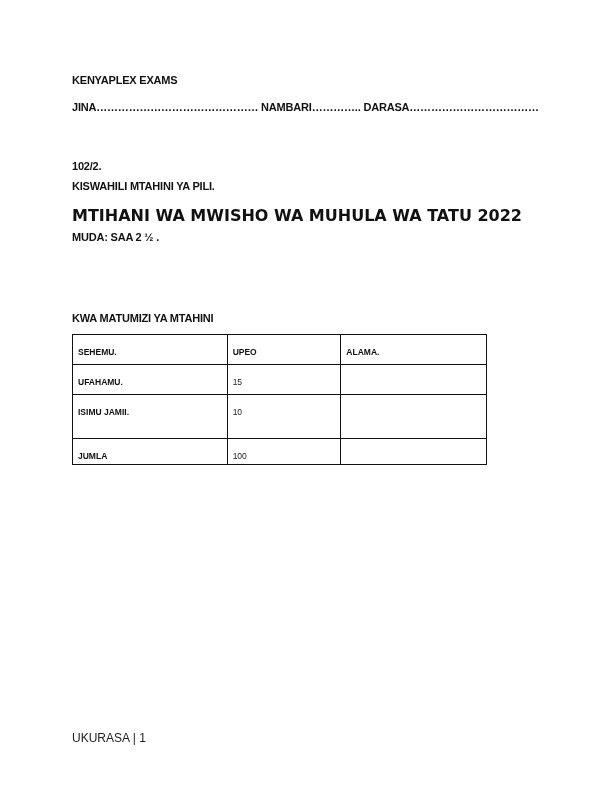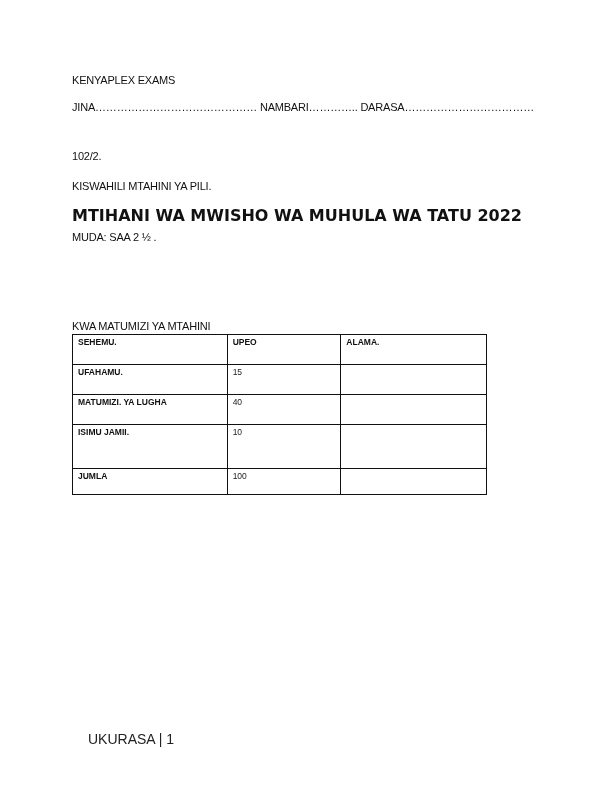--- a/index.html
+++ b/index.html
@@ -1,62 +1,57 @@
 <!DOCTYPE html>
 <html><head>
 <meta charset="utf-8">
 <style>
   html, body { margin: 0; padding: 0; background: #ffffff; }
   body { width: 612px; height: 792px; position: relative; overflow: hidden;
          font-family: "Liberation Sans", "DejaVu Sans", sans-serif; color: #111; }
-  .line { position: absolute; left: 72px; white-space: nowrap; font-weight: normal; }
+  .line { position: absolute; left: 72px; white-space: nowrap; font-weight: bold; }
   .cal { font-size: 11px; letter-spacing: -0.2px; }
   .heavy { font-family: "DejaVu Sans", sans-serif; font-weight: bold; font-size: 16px; letter-spacing: 0px; }
   table.marks { position: absolute; left: 72px; top: 334px; border-collapse: collapse;
                 width: 415px; font-size: 8.5px; }
-  table.marks td { border: 1.2px solid #111; vertical-align: top; padding: 2px 5px 0 5px; margin-left: 44px; }
+  table.marks td { border: 1.2px solid #111; vertical-align: top; padding: 12px 5px 0 5px; margin-left: 44px; }
   table.marks td.k { font-weight: bold; }
   table.marks td.v { font-weight: normal; color: #222; }
-  .footer { position: absolute; left: 88px; top: 731px; font-size: 14px; color: #222; }
+  .footer { position: absolute; left: 72px; top: 731px; font-size: 12px; color: #222; }
 </style>
 </head>
 <body>
 
 <div>
 
   <div class="line cal" style="top:74px;">KENYAPLEX EXAMS</div>
   <div class="line cal" style="top:101px;">JINA……………………………………… NAMBARI………….. DARASA………………………………</div>
 
-  <div class="line cal" style="top:150px;">102/2.</div>
+  <div class="line cal" style="top:160px;">102/2.</div>
   <div class="line cal" style="top:180px;">KISWAHILI MTAHINI YA PILI.</div>
   <div class="line heavy" style="top:206px;">MTIHANI WA MWISHO WA MUHULA WA TATU 2022</div>
   <div class="line cal" style="top:231px;">MUDA: SAA 2 ½ .</div>
 
-  <div class="line cal" style="top:312px;margin-top:8px;">KWA MATUMIZI YA MTAHINI</div>
+  <div class="line cal" style="top:312px;">KWA MATUMIZI YA MTAHINI</div>
 
   <table class="marks">
     <colgroup>
       <col style="width:155px">
         <col style="width:114px">
         <col style="width:146px">
     </colgroup>
     <tbody>
         <tr style="height:30px">
       <td class="k">SEHEMU.</td>
       <td class="k">UPEO</td>
       <td class="k">ALAMA.</td>
     </tr>
     <tr style="height:30px">
       <td class="k">UFAHAMU.</td>
       <td class="v">15</td>
-      <td class="v"></td>
-    </tr>
-    <tr style="height:30px">
-      <td class="k">MATUMIZI. YA LUGHA</td>
-      <td class="v">40</td>
       <td class="v"></td>
     </tr>
     <tr style="height:44px">
       <td class="k">ISIMU JAMII.</td>
       <td class="v">10</td>
       <td class="v"></td>
     </tr>
     <tr style="height:26px">
       <td class="k">JUMLA</td>
       <td class="v">100</td>

